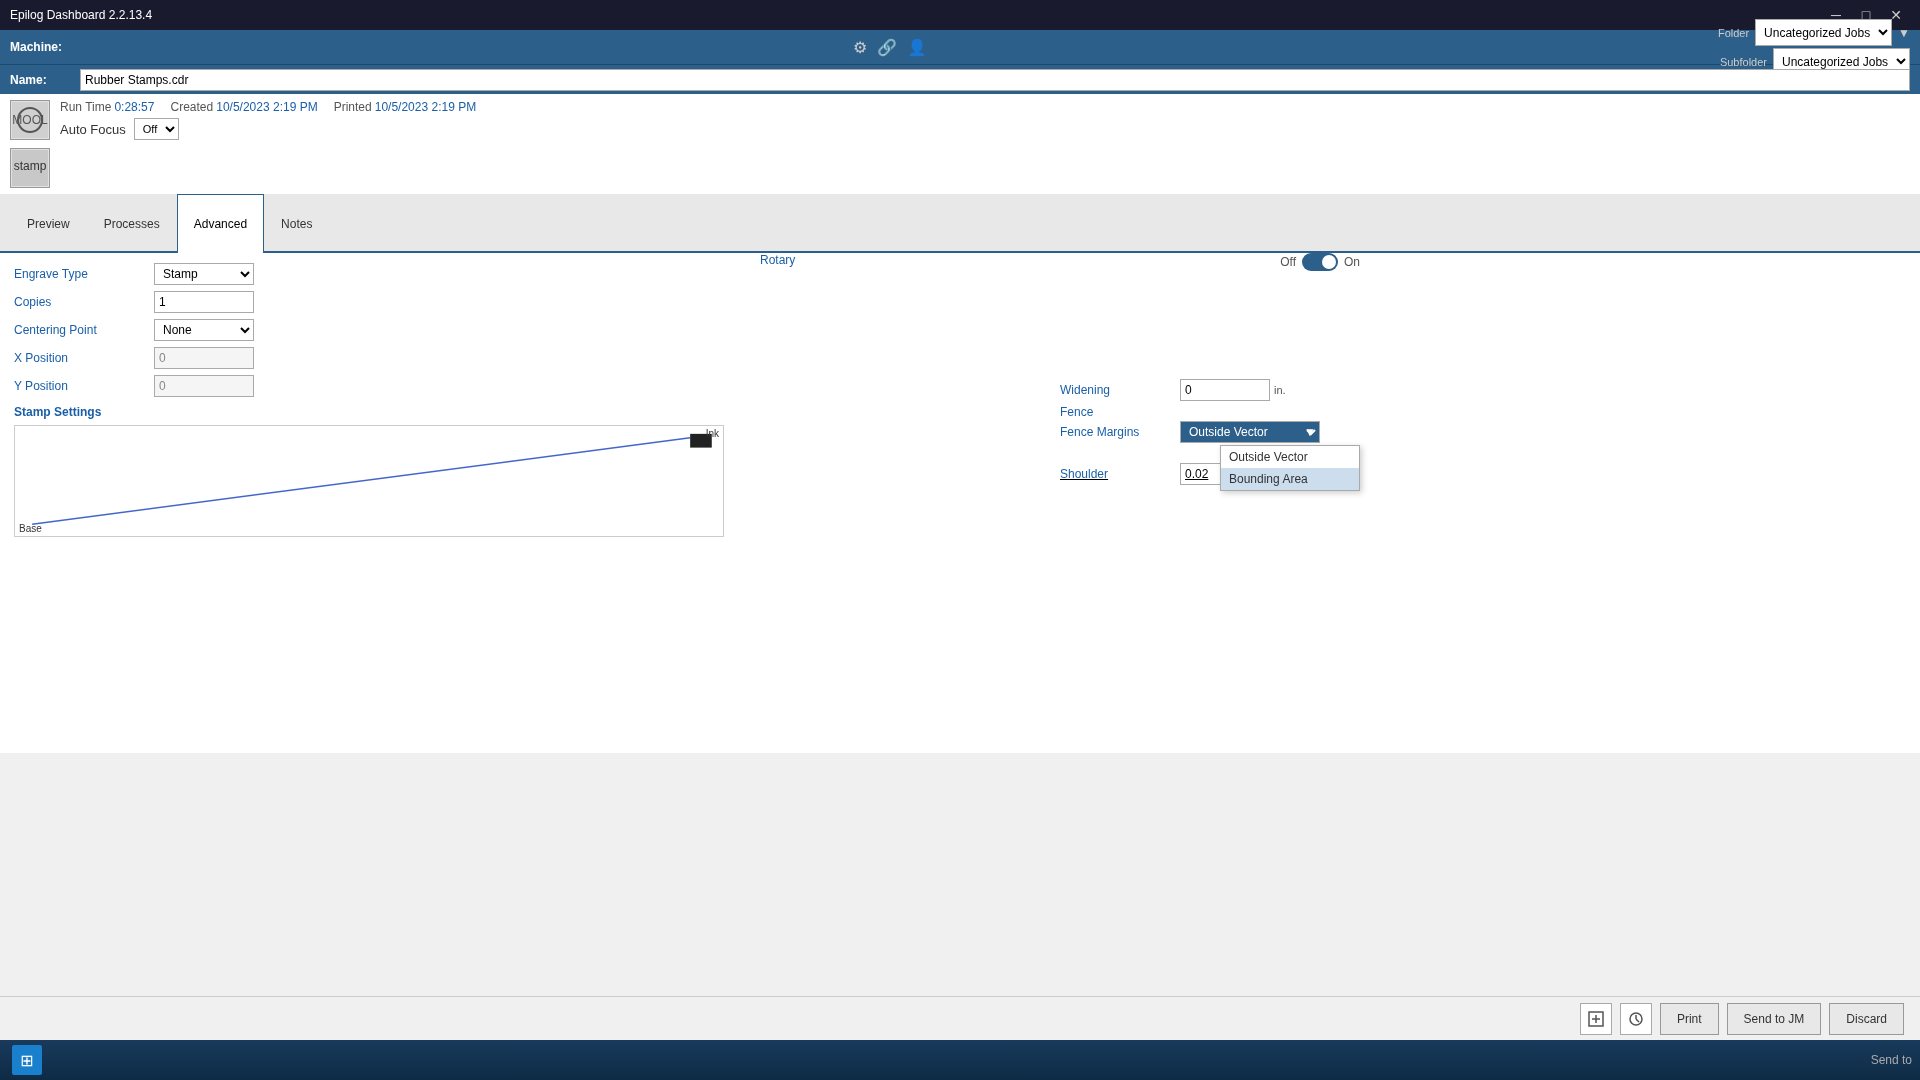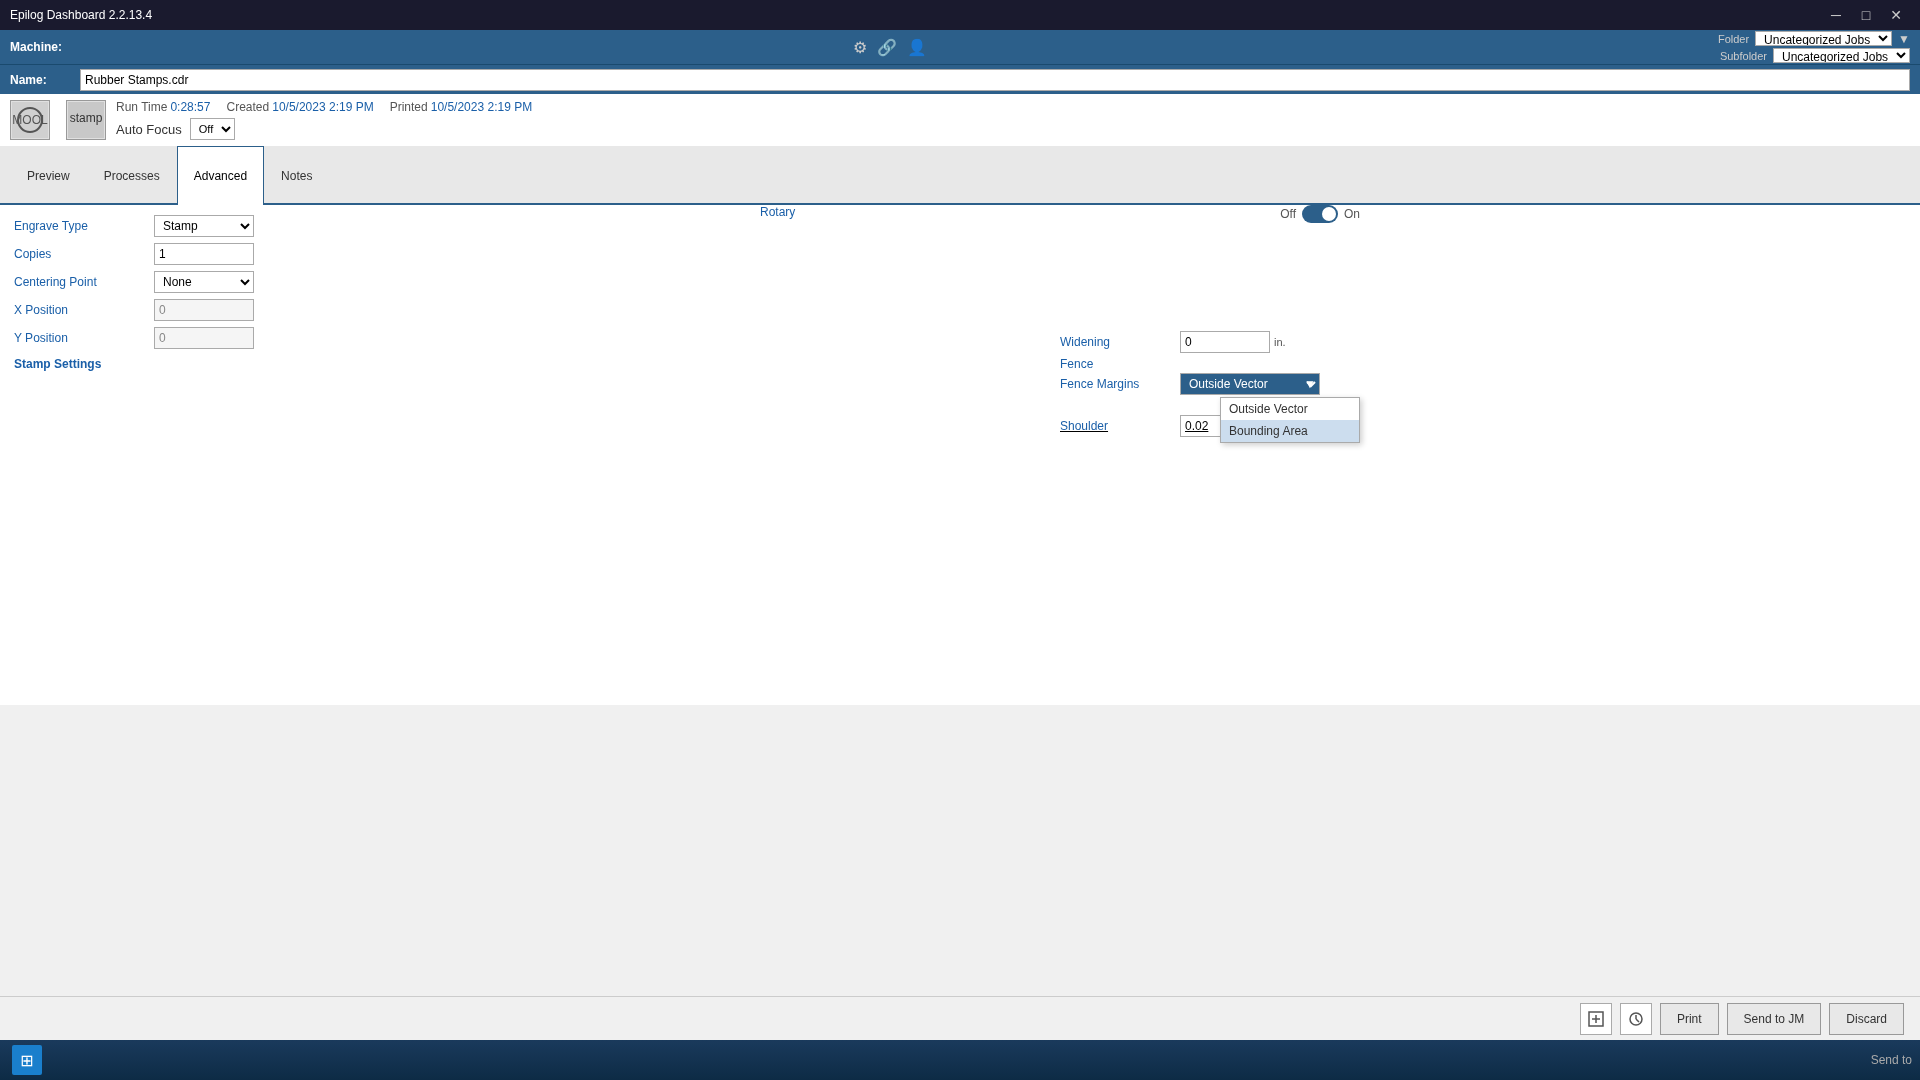--- a/index.html
+++ b/index.html
@@ -40,21 +40,21 @@
       font-size: 12px;
     }
     #folder-area {
       display: flex;
       gap: 8px;
       align-items: center;
       margin-left: auto;
     }
     .folder-label { color: #ccc; font-size: 11px; }
     .folder-select {
-      height: 15px;
+      height: 27px;
       background: #fff;
       border: 1px solid #aaa;
       padding: 0 4px;
       font-size: 12px;
     }
 
     
     #namebar {
       background: #2c5f8a;
       padding: 2px 10px;
@@ -77,21 +77,22 @@
     .autofocus-label { font-size: 13px; color: #333; }
     #top-section {
       display: flex;
       align-items: flex-start;
       padding: 6px 10px;
       gap: 10px;
       background: #fff;
     }
     #thumbnails {
       display: flex;
-      gap: 16px;
+      gap: 8px;
+      flex-direction: column;
     }
     .thumbnail {
       width: 40px; height: 40px;
       background: #e0e0e0;
       border: 1px solid #999;
       display: flex;
       align-items: center;
       justify-content: center;
       font-size: 8px;
       color: #555;
@@ -449,20 +450,30 @@
       <input class="form-input form-input-disabled" type="text" value="0" readonly="" style="">
     </div>
     <div class="form-row">
       <span class="form-label">Y Position</span>
       <input class="form-input form-input-disabled" type="text" value="0" readonly="" style="">
     </div>
 
     <div class="section-title">Stamp Settings</div>
 
     
+    <div id="graph-container">
+      <svg id="graph-svg" viewBox="0 0 710 112">
+
+        <line x1="12" y1="100" x2="682" y2="12" stroke="#4466cc" stroke-width="1.5"></line>
+
+        <rect x="682" y="8" width="22" height="14" fill="#222"></rect>
+      </svg>
+      <span class="graph-label-ink">Ink</span>
+      <span class="graph-label-base">Base</span>
+    </div>
   </div>
 
   
   <div style="display:inline-block; vertical-align:top; margin-left:20px; width:600px; position:absolute; left:740px; top:0;">
 
     <div style="">
       <span class="rotary-label" style="font-size:12px; color:#1a5fa8;">Rotary</span>
     </div>
 
     <div style="position:absolute; top:0; right:0; display:flex; align-items:center; gap:6px;">

